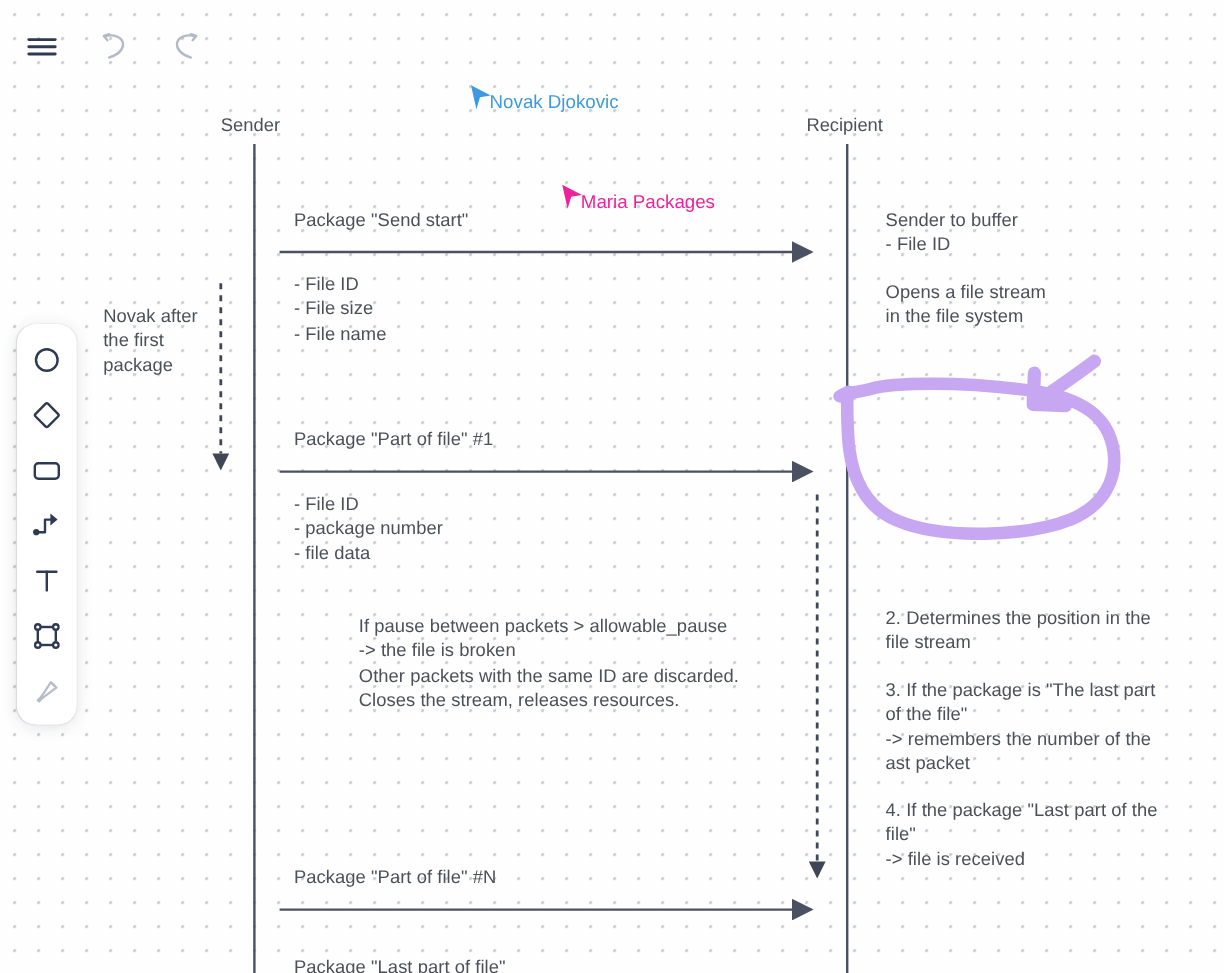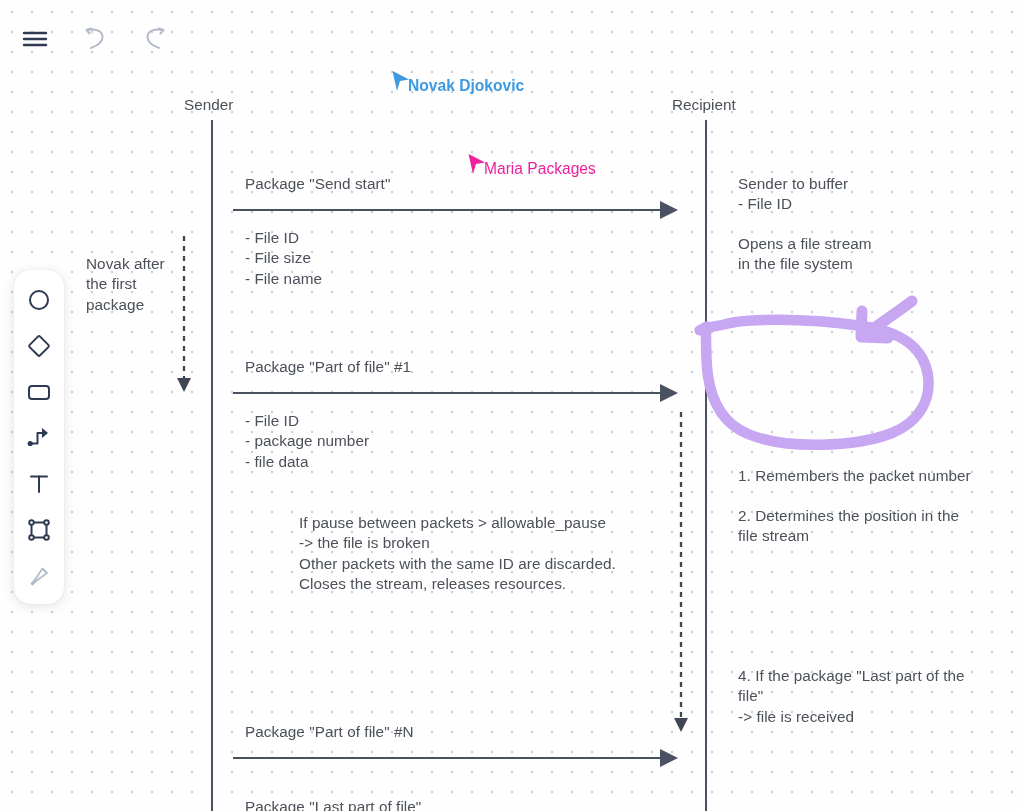--- a/index.html
+++ b/index.html
@@ -170,23 +170,26 @@
 - file data</div>
   <div class="dtext" style="left:299px; top:513px;">If pause between packets &gt; allowable_pause
 -&gt; the file is broken
 Other packets with the same ID are discarded.
 Closes the stream, releases resources.</div>
 
   <div class="dtext" style="left:738px; top:174px;">Sender to buffer
 - File ID</div>
   <div class="dtext" style="left:738px; top:234px;">Opens a file stream
 in the file system</div>
-  <div class="dtext" style="left:738px; top:466px;">1. Remembers the packet number</div>
   <div class="dtext" style="left:738px; top:506px;">2. Determines the position in the
 file stream</div>
+  <div class="dtext" style="left:738px; top:566px;">3. If the package is "The last part
+of the file"
+-&gt; remembers the number of the
+ast packet</div>
   <div class="dtext" style="left:738px; top:666px;">4. If the package "Last part of the
 file"
 -&gt; file is received</div>
 
   <svg id="annotation-layer" viewBox="0 0 1020 811">
     <g>
       <path d="M 862,326 C 800,317 742,319 726,324
                C 700,330 709,325 706,327
                C 690,334 710,327 707,330
                C 706,332 706,331 706,333
@@ -284,21 +287,21 @@
         </g>
       </svg>
     </div>
 
   </div>
 
   <div class="cursor-group" style="left:391px; top:70px;">
     <svg width="20" height="24" viewBox="0 0 20 24">
       <path d="M1.5,1 L18,9.5 L9,11 L6,21 Z" fill="#3d9ae0"></path>
     </svg>
-    <div class="cursor-name" style="left:17px; top:7px; color:#3d9ae0;font-weight:bold;">Novak Djokovic</div>
+    <div class="cursor-name" style="left:17px; top:7px; color:#3d9ae0;">Novak Djokovic</div>
   </div>
 
   <div class="cursor-group" style="left:467px; top:153px;">
     <svg width="20" height="24" viewBox="0 0 20 24">
       <path d="M1.5,1 L18,9.5 L9,11 L6,21 Z" fill="#f0219c"></path>
     </svg>
     <div class="cursor-name" style="left:17px; top:7px; color:#f0219c;">Maria Packages</div>
   </div>
 
 </div>

